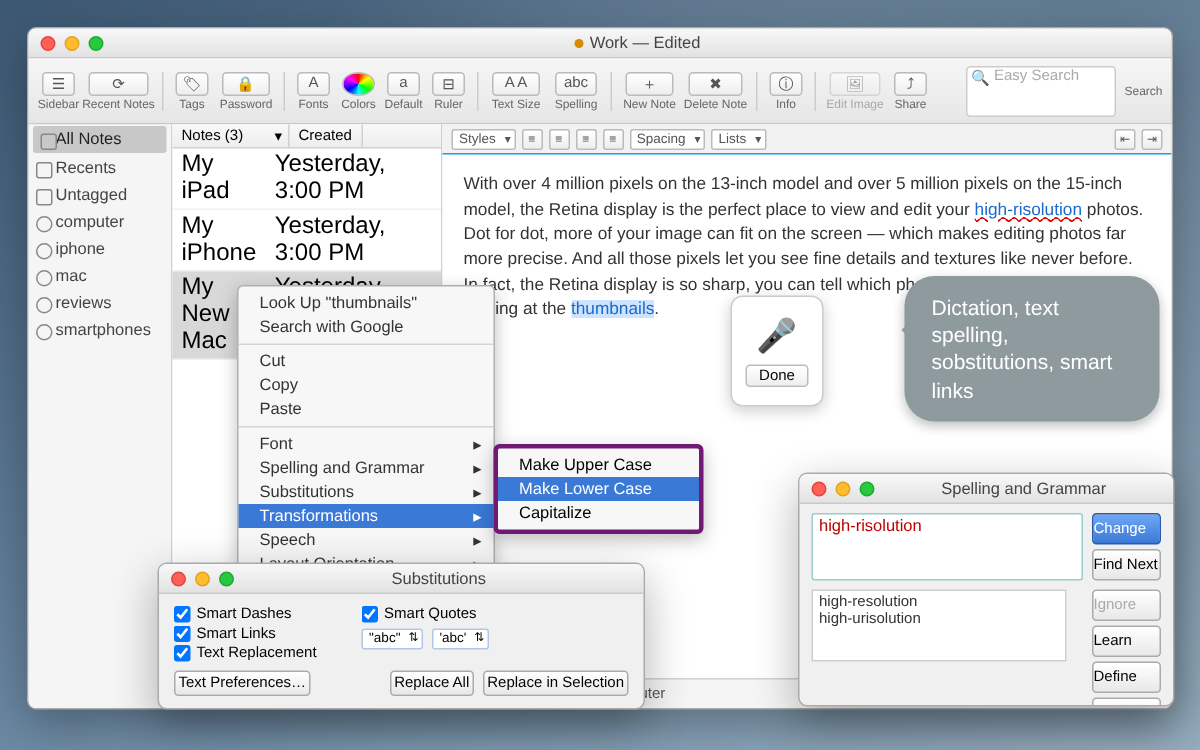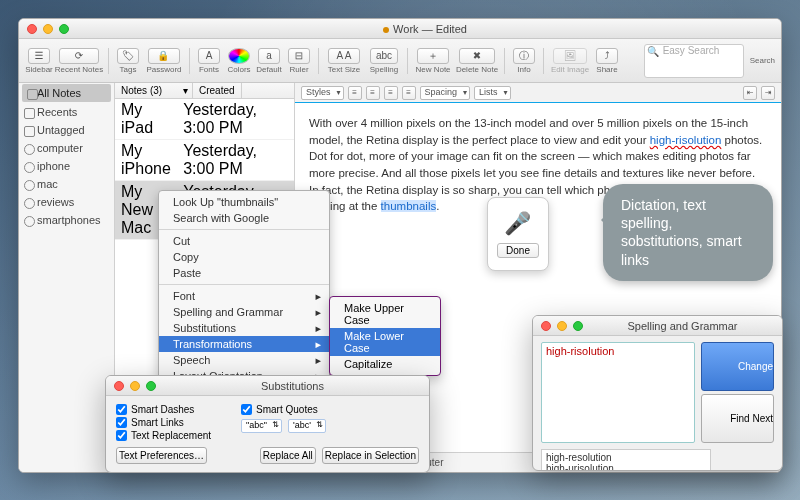--- a/index.html
+++ b/index.html
@@ -54,21 +54,21 @@
 .editbody .hl2{background:#cde3ff;color:#1a6acc;}
 .tagbar { height:20px; border-top:1px solid #d0d0d0; background:#f5f5f5; display:flex; align-items:center; padding:0 6px; gap:14px; font-size:10px; color:#555;}
 .tagbar span{padding:0 4px;}
 
 
 .ctxmenu { position:absolute; left:158px; top:190px; width:172px; background:#f7f7f7; border:1px solid #b0b0b0; border-radius:4px; box-shadow:0 4px 12px rgba(0,0,0,0.25); font-size:11px; padding:3px 0; }
 .ctxmenu .mi { padding:2px 14px; color:#333; position:relative;}
 .ctxmenu .mi.sub::after{content:"▸";position:absolute;right:8px;}
 .ctxmenu .mi.sel{background:#3b79d6;color:#fff;}
 .ctxmenu hr{border:none;border-top:1px solid #d4d4d4;margin:3px 0;}
-.submenu { position:absolute; left:329px; top:296px; width:112px; background:#f7f7f7; border:1px solid #701a75; border-radius:4px; box-shadow:0 4px 12px rgba(0,0,0,0.25); font-size:11px; padding:3px 0;}
+.submenu { position:absolute; left:329px; top:296px; width:140px; background:#f7f7f7; border:3px solid #701a75; border-radius:4px; box-shadow:0 4px 12px rgba(0,0,0,0.25); font-size:11px; padding:3px 0;}
 .submenu .mi{padding:2px 14px;}
 .submenu .mi.sel{background:#3b79d6;color:#fff;}
 
 
 .dictation { position:absolute; left:487px; top:197px; width:62px; height:74px; background:#fff; border:1px solid #ccc; border-radius:8px; box-shadow:0 3px 10px rgba(0,0,0,0.2); display:flex; flex-direction:column; align-items:center; justify-content:center; gap:6px;}
 .dictation .mic{font-size:22px;color:#777;}
 .dictation .done{font-size:10px;border:1px solid #bbb;border-radius:3px;padding:1px 8px;background:linear-gradient(#fff,#eee);}
 
 
 .callout { position:absolute; left:603px; top:184px; width:170px; background:#8e9a9e; color:#fff; border-radius:20px; padding:12px 18px; font-size:14px; line-height:1.3; box-shadow:0 3px 8px rgba(0,0,0,0.25);}
@@ -83,21 +83,21 @@
 .subs-btns{display:flex;gap:6px;margin-top:4px;}
 .macbtn{border:1px solid #aaa;border-radius:3px;background:linear-gradient(#fff,#e8e8e8);padding:2px 2px;font-size:10px;}
 .subs-sel{border:1px solid #b0c8e8;background:#fff;font-size:9px;padding:0 14px 0 4px;height:14px;position:relative;border-radius:2px;}
 .subs-sel::after{content:"⇅";position:absolute;right:2px;top:0;font-size:8px;}
 
 
 .spell { left:532px; top:315px; width:251px; height:156px; }
 .spell-body{padding:6px 8px;font-size:10px;}
 .spell-top{display:flex;gap:6px;}
 .spell-input{flex:1;border:1px solid #9cc;background:#fff;padding:2px 4px;font-size:11px;color:#b00;border-radius:2px;}
-.spell-btn{border:1px solid #aaa;border-radius:3px;padding:18px 0;font-size:10px;text-align:right;width:73px;}
+.spell-btn{border:1px solid #aaa;border-radius:3px;padding:4px 0;font-size:10px;text-align:left;width:46px;}
 .spell-btn.primary{background:linear-gradient(#6fa8f7,#3b79d6);color:#fff;border-color:#2a5aa8;}
 .spell-list{border:1px solid #ccc;background:#fff;height:48px;margin-top:6px;padding:2px 4px;font-size:10px;color:#333;width:170px;float:left;}
 .spell-right{float:right;display:flex;flex-direction:column;gap:3px;margin-top:6px;}
 .spell-right .spell-btn{background:linear-gradient(#fff,#e8e8e8);}
 .spell-right .spell-btn.dis{color:#aaa;}
 .spell-foot{clear:both;padding-top:6px;display:flex;align-items:center;gap:6px;}
 .spell-lang{border:1px solid #bbb;background:#fff;font-size:9px;padding:1px 14px 1px 4px;height:16px;border-radius:2px;position:relative;flex:1;}
 .spell-lang::after{content:"⇅";position:absolute;right:2px;top:1px;font-size:8px;}
 </style>
 </head>

